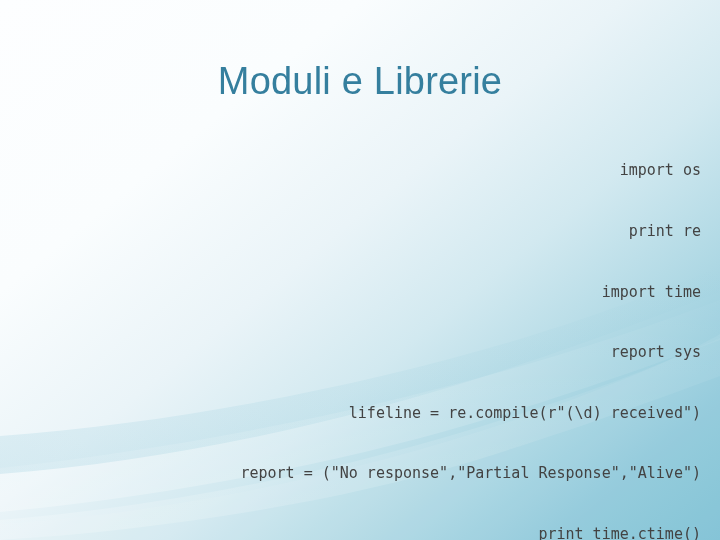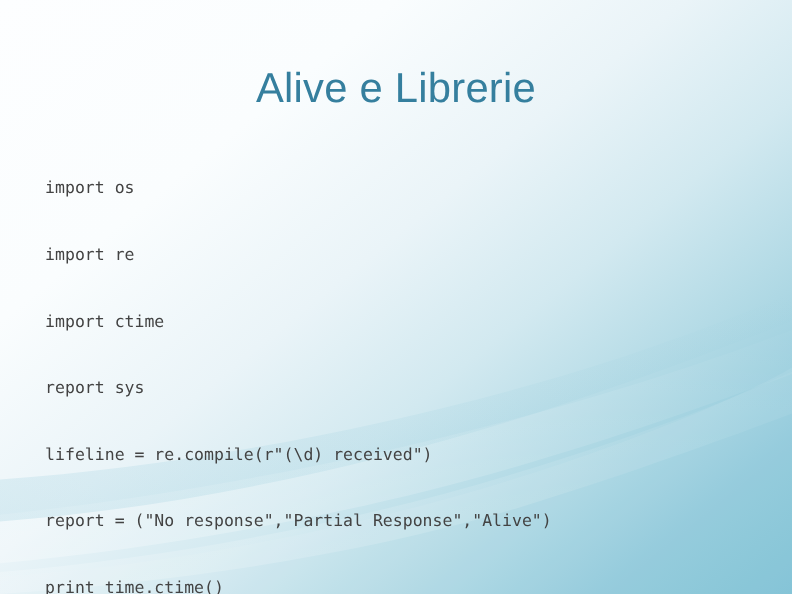--- a/index.html
+++ b/index.html
@@ -64,20 +64,21 @@
     font-size: 15px;
     line-height: 20.2px;
     color: #434343;
     white-space: pre;
     letter-spacing: 0px;
   }
 
   .code-line {
     white-space: pre;
     height: 20.2px;
+    text-align: right;
   }
 </style>
 </head>
 <body>
 
 <div id="slide">
 
   <div class="wave">
     <svg viewBox="0 0 720 540" preserveAspectRatio="none" xmlns="http://www.w3.org/2000/svg">
       <defs>
@@ -95,26 +96,26 @@
           <stop offset="100%" stop-color="#5fb2cb" stop-opacity="0.00"></stop>
         </linearGradient>
       </defs>
       <path d="M0,468 C150,452 330,420 500,372 C600,344 672,318 720,300 L720,340 C660,362 580,392 470,424 C320,468 150,498 0,512 Z" fill="url(#wg1)"></path>
       <path d="M0,520 C170,506 350,470 520,414 C620,382 680,356 720,338 L720,376 C660,398 580,428 470,462 C330,504 160,530 0,540 Z" fill="url(#wg2)"></path>
       <path d="M0,436 C160,424 340,392 510,342 C610,312 678,284 720,266 L720,292 C668,312 596,340 492,374 C330,426 160,462 0,474 Z" fill="url(#wg3)"></path>
       <path d="M0,540 L0,524 C180,512 380,470 560,404 C650,371 700,346 720,334 L720,540 Z" fill="#ffffff" opacity="0.07"></path>
     </svg>
   </div>
 
-  <div id="title">Alive e Librerie</div>
+  <div id="title">Moduli e Librerie</div>
 
   <div id="code">
     <div class="code-line">import os</div>
-    <div class="code-line">import re</div>
-    <div class="code-line">import ctime</div>
+    <div class="code-line">print re</div>
+    <div class="code-line">import time</div>
     <div class="code-line">report sys</div>
     <div class="code-line">lifeline = re.compile(r"(\d) received")</div>
     <div class="code-line">report = ("No response","Partial Response","Alive")</div>
     <div class="code-line">print time.ctime()</div>
     
     
     
     
     
     

